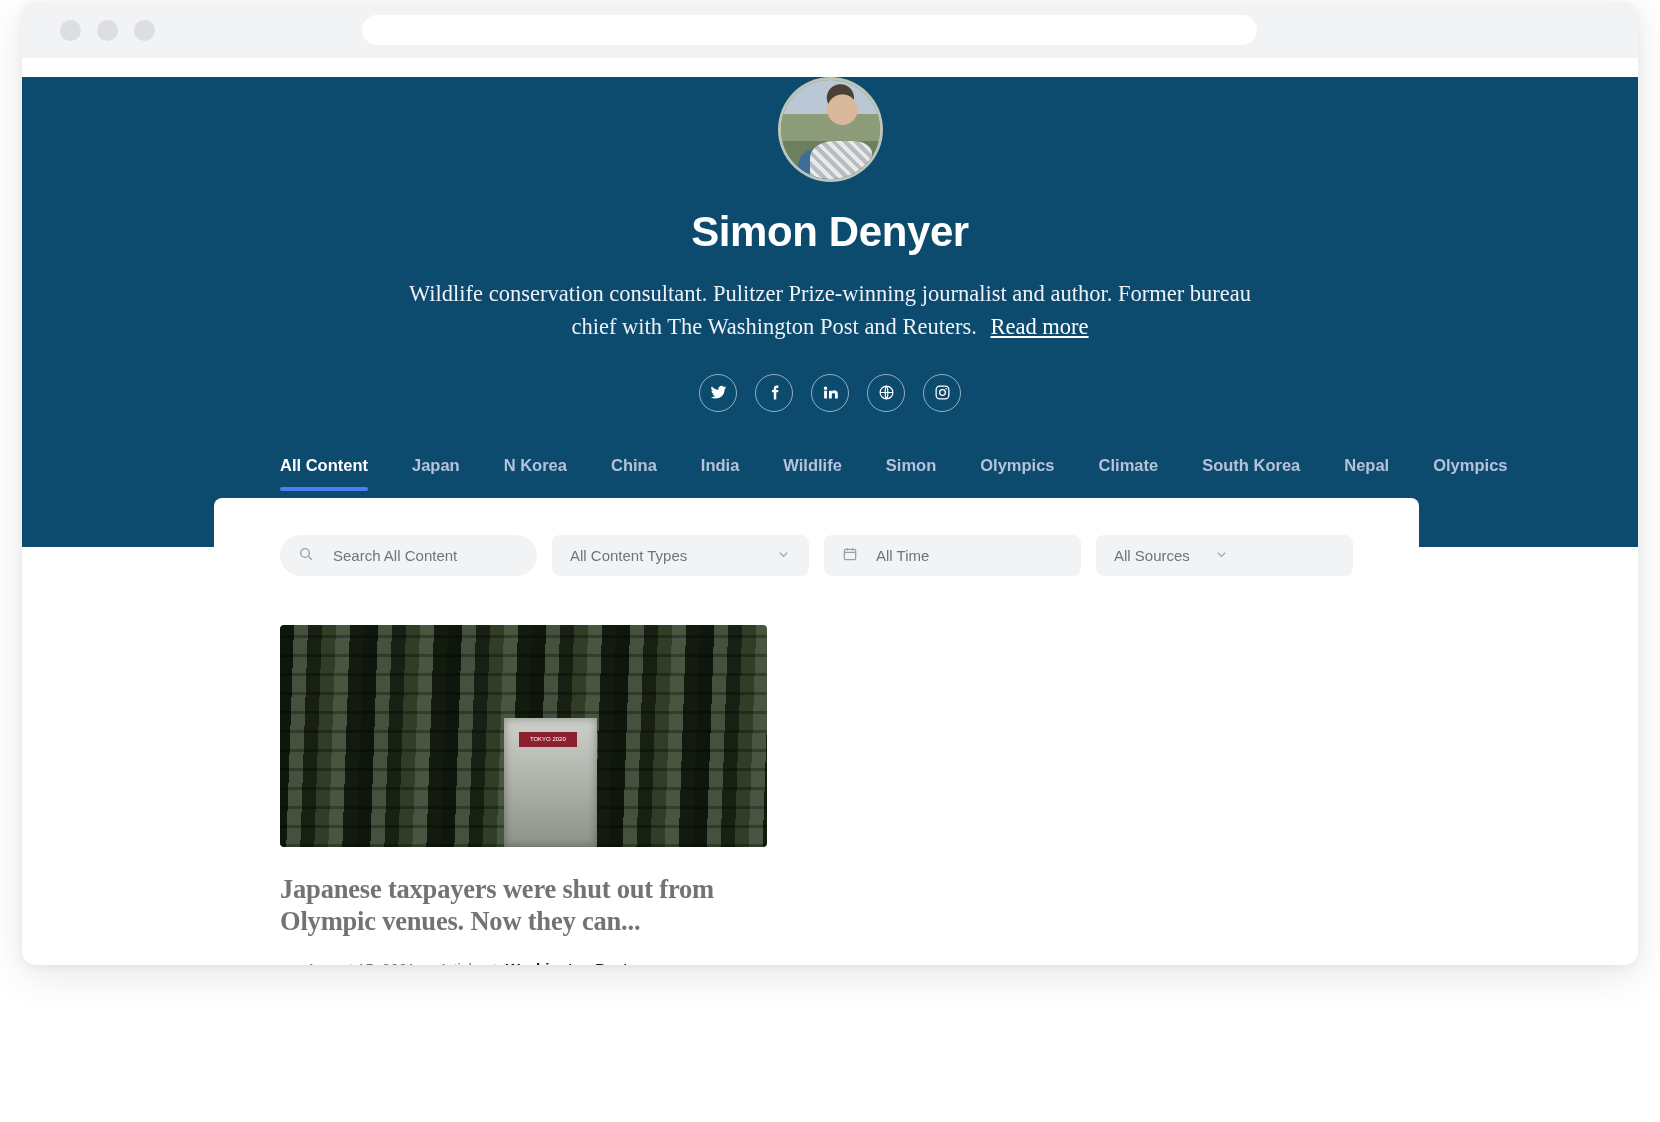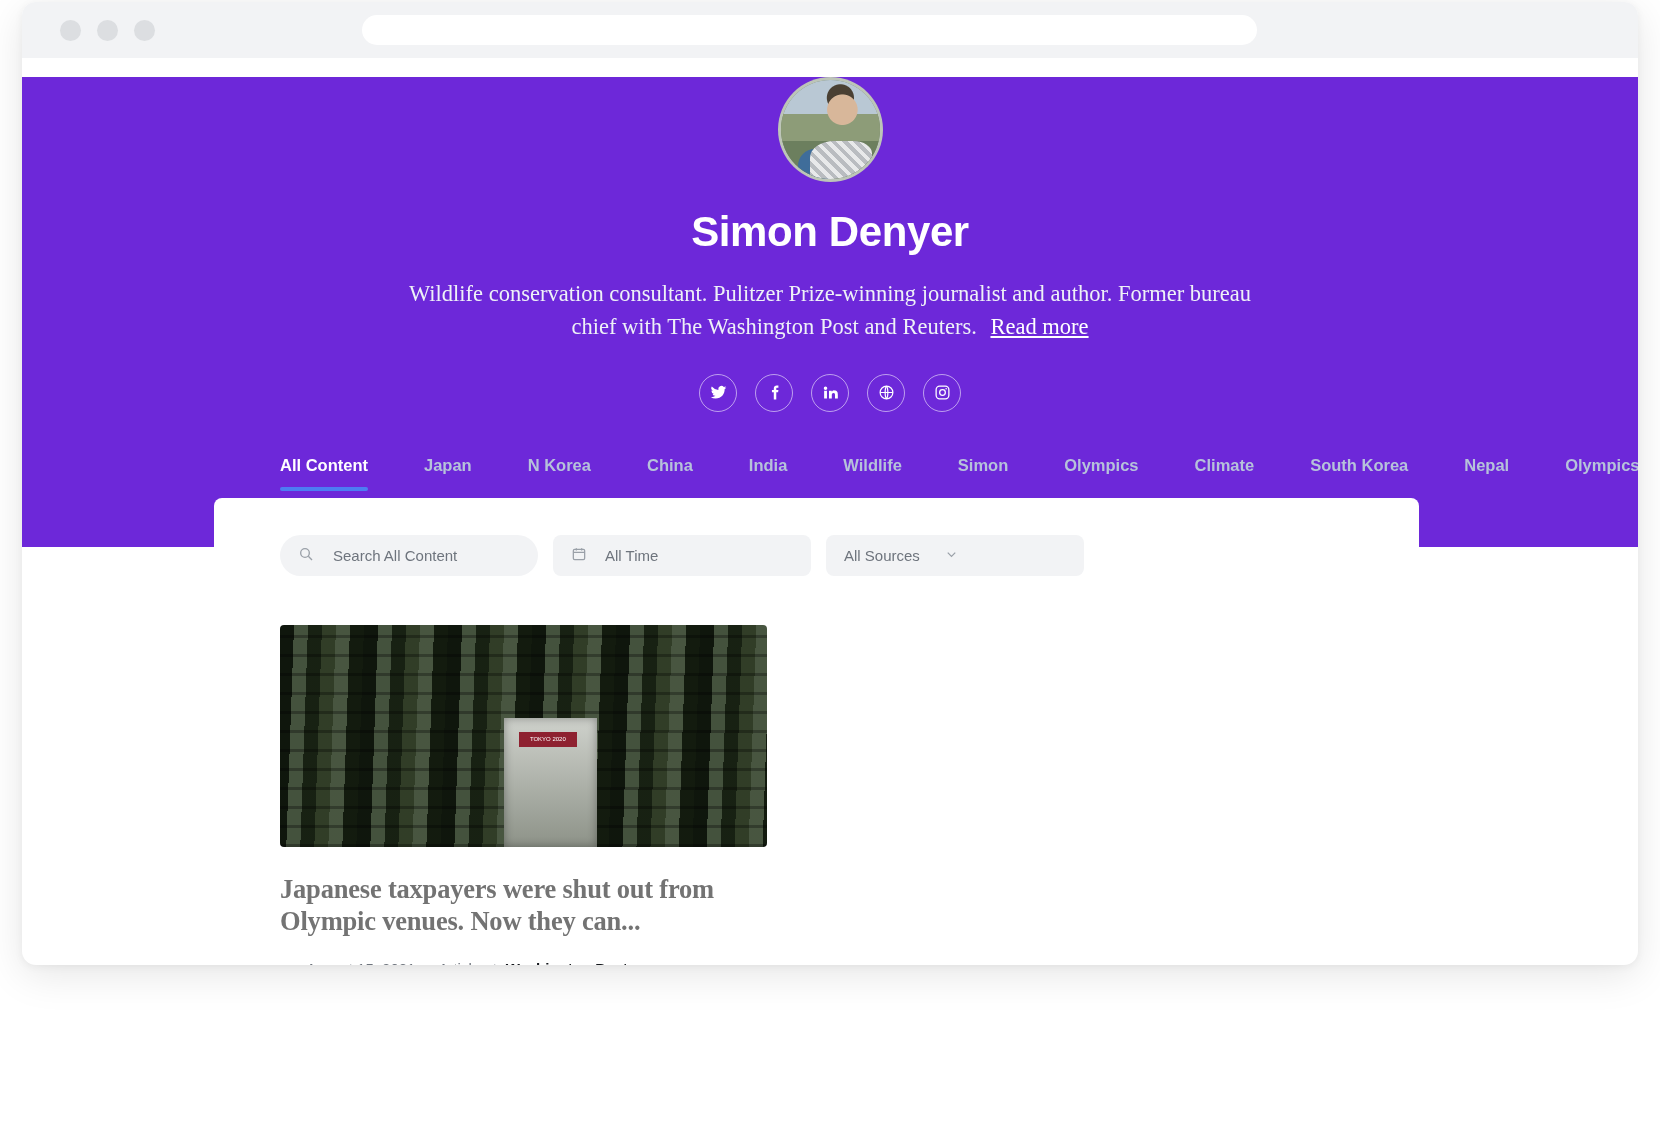--- a/index.html
+++ b/index.html
@@ -50,21 +50,21 @@
     top: 13px;
     width: 895px;
     height: 30px;
     background: #ffffff;
     border-radius: 15px;
   }
 
   
   .profile-header {
     position: relative;
-    background: #6d28d9;
+    background: #0c4a6e;
     height: 470px;
     text-align: center;
   }
 
   .avatar {
     width: 105px;
     height: 105px;
     border-radius: 50%;
     margin: 19px auto 0;
     border: 3px solid rgba(255,255,255,0.55);
@@ -137,21 +137,21 @@
     align-items: center;
     justify-content: center;
     cursor: pointer;
   }
   .social-btn svg { display: block; }
 
   
   .tabs {
     display: flex;
     align-items: flex-start;
-    gap: 16px;
+    gap: 4px;
     padding-left: 258px;
     margin-top: 44px;
   }
   .tab {
     position: relative;
     font-size: 16.5px;
     font-weight: 600;
     color: #b6c2da;
     padding: 0 0 16px 0;
     margin-right: 40px;
@@ -390,20 +390,28 @@
       <div class="filter search">
         <span class="lead-icon">
           <svg width="16" height="16" viewBox="0 0 24 24" fill="none" stroke="#9aa0a8" stroke-width="2">
               <circle cx="10.5" cy="10.5" r="6.5"></circle>
               <path d="M15.5 15.5L21 21"></path>
             </svg>
         </span>
         <span class="lbl">Search All Content</span>
       </div>
 
+      <div class="filter types">
+        <span class="lbl">All Content Types</span>
+        <span>
+          <svg width="15" height="15" viewBox="0 0 24 24" fill="none" stroke="#9aa0a8" stroke-width="2">
+              <path d="M6 9l6 6 6-6"></path>
+            </svg>
+        </span>
+      </div>
 
       <div class="filter time">
         <span class="lead-icon">
           <svg width="16" height="16" viewBox="0 0 24 24" fill="none" stroke="#9aa0a8" stroke-width="1.9">
               <rect x="3.5" y="5" width="17" height="15.5" rx="2"></rect>
               <path d="M3.5 9.5h17M8 3.2v3.4M16 3.2v3.4"></path>
             </svg>
         </span>
         <span class="lbl">All Time</span>
       </div>

